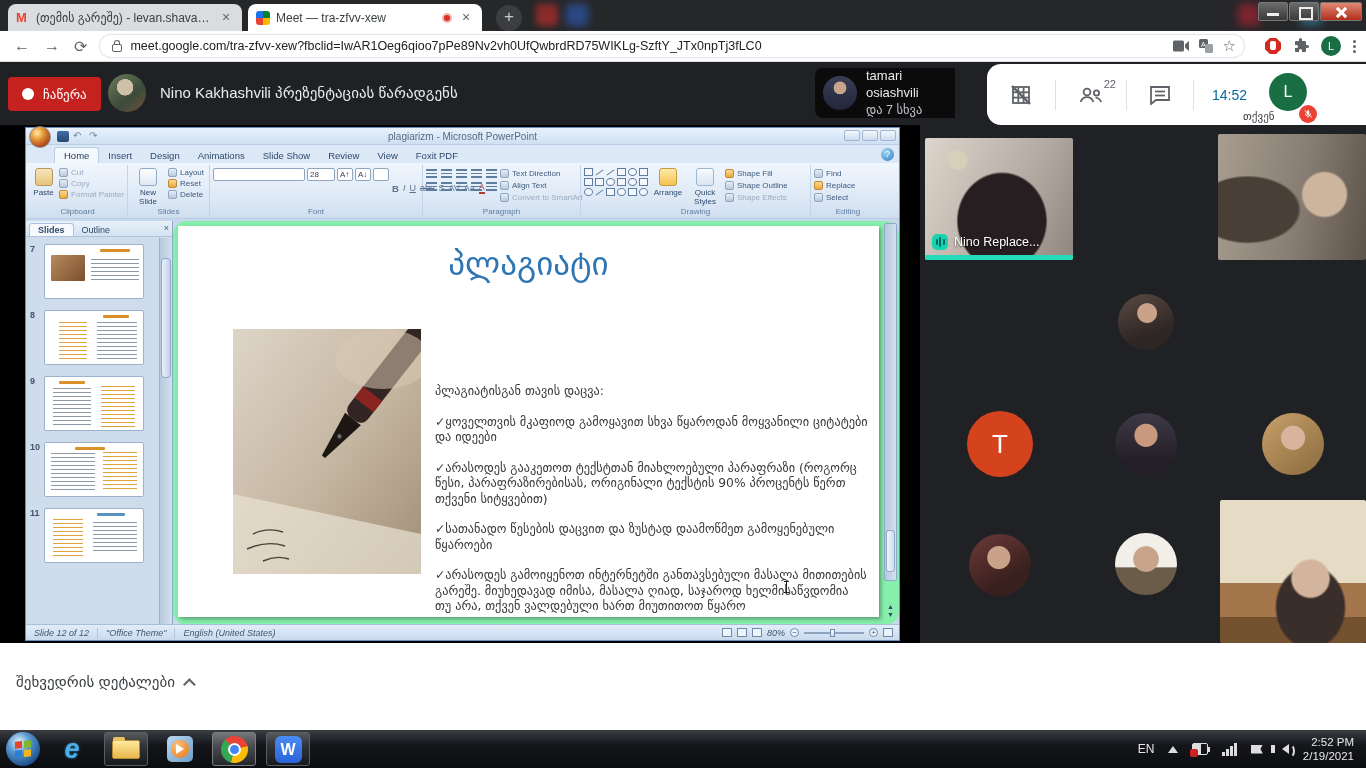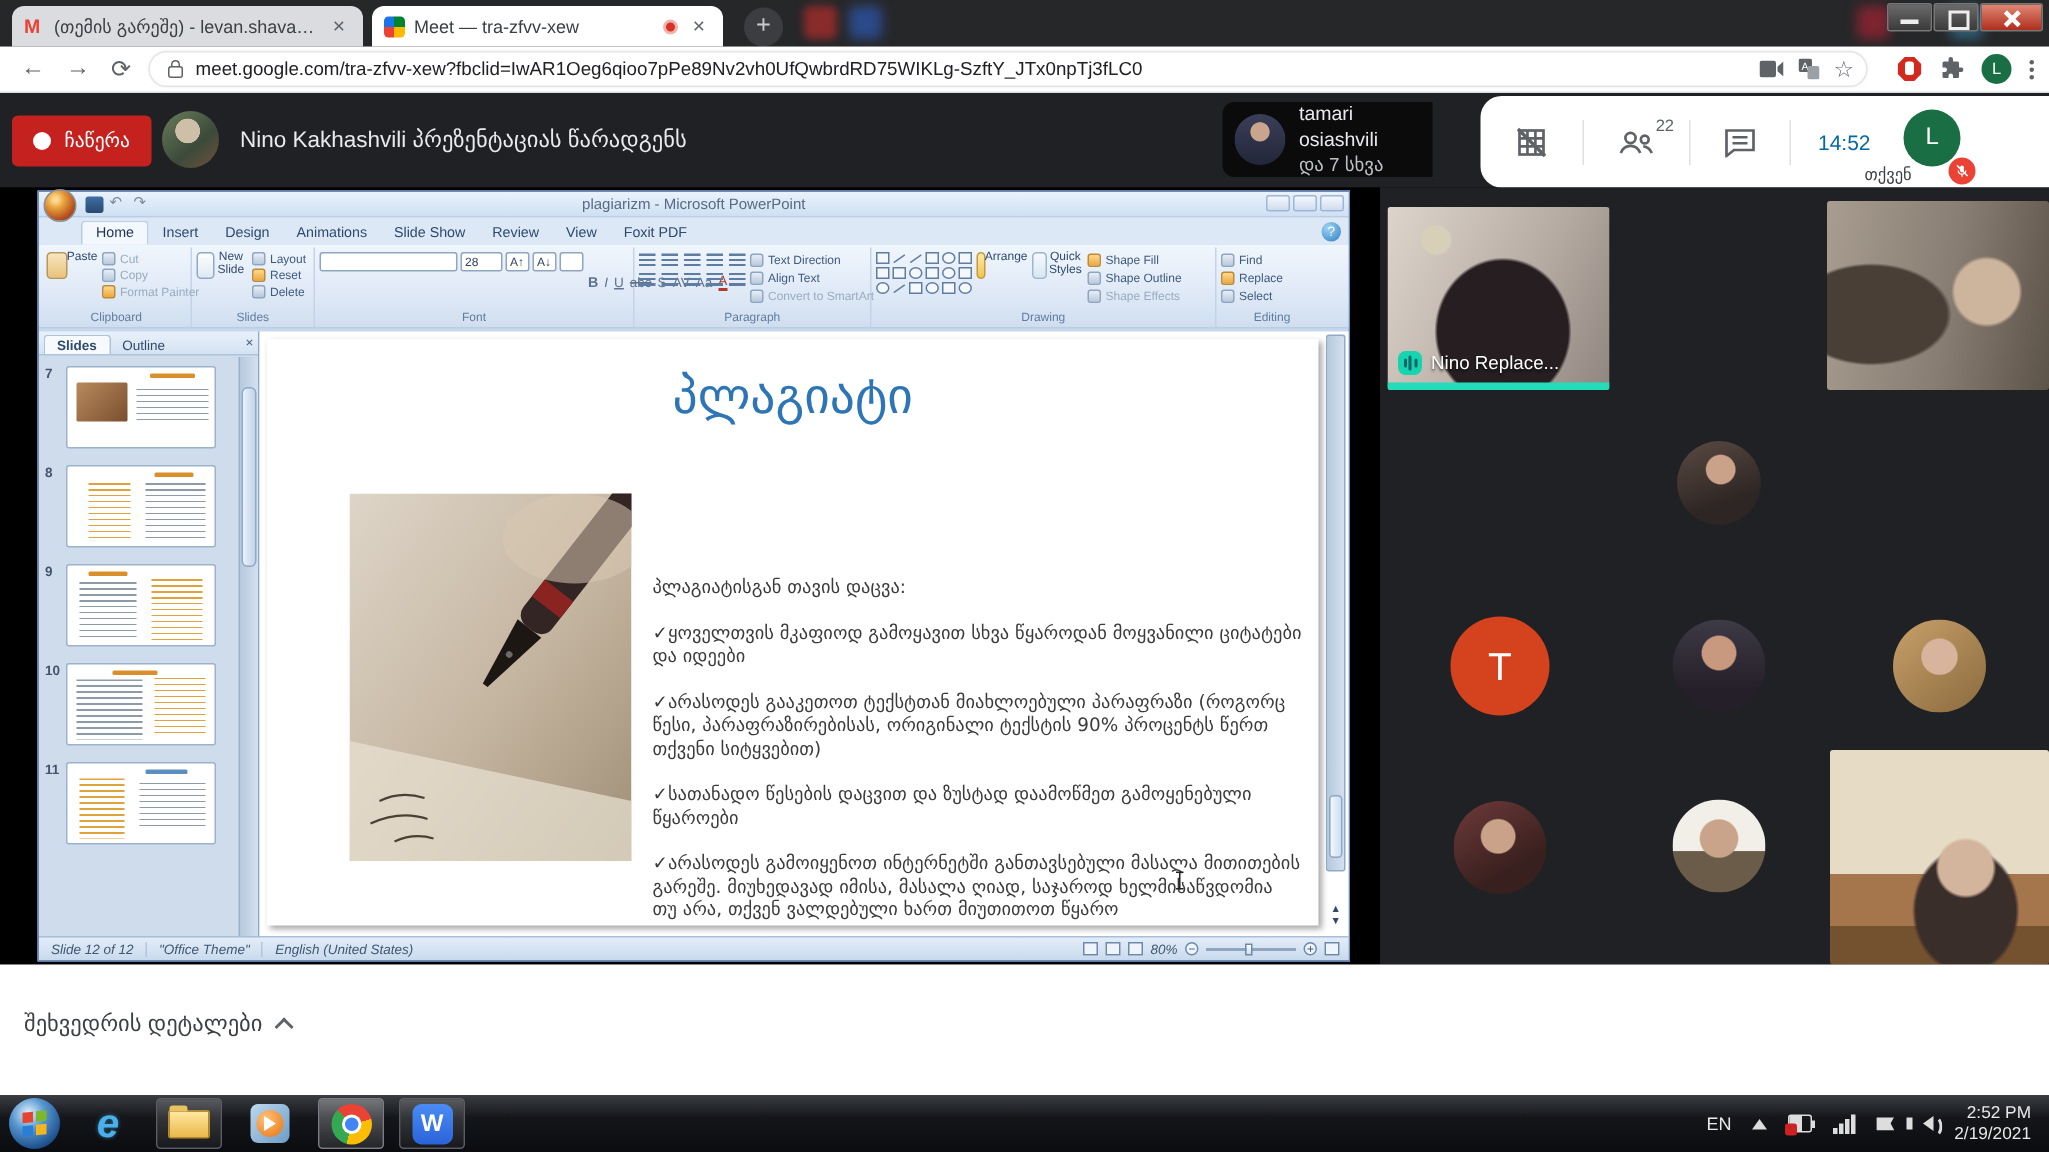--- a/index.html
+++ b/index.html
@@ -82,21 +82,21 @@
 #pptwin { position:absolute; right:3px; top:2px; display:flex; gap:2px; }
 #pptwin i { width:16px; height:11px; background:linear-gradient(#f4f8fd,#cfdcee); border:1px solid #9fb6d4; border-radius:2px; }
 #ppt-tabs { height:18px; background:#dce8f6; display:flex; align-items:flex-end; padding-left:28px; position:relative; }
 .ptab { padding:2px 9px; font-size:9.5px; color:#2f4a6b; }
 .ptab.active { background:#f3f8fd; border:1px solid #b9cde6; border-bottom:none; border-radius:3px 3px 0 0; color:#1f3350; }
 #ppthelp { position:absolute; right:5px; top:3px; width:13px; height:13px; border-radius:50%; background:radial-gradient(circle at 35% 30%,#9fd4f5,#2d7fc1); color:#fff; font-size:9px; text-align:center; line-height:13px; }
 #ribbon { height:56px; background:linear-gradient(#f0f6fd,#dce7f5 70%,#cfdeef); border-bottom:1px solid #b9cde6; display:flex; padding:2px 2px 0 2px; }
 .grp { display:flex; flex-direction:column; border-right:1px solid #c3d4e9; padding:1px 3px 0 3px; }
 .grp-body { flex:1; display:flex; align-items:flex-start; gap:3px; }
 .grp-label { text-align:center; font-size:8px; color:#5e7da0; padding:1px 0 2px; }
-.bigbtn { display:flex; flex-direction:row; align-items:flex-start; width:34px; font-size:8px; color:#2f4a6b; text-align:center; }
+.bigbtn { display:flex; flex-direction:column; align-items:center; width:34px; font-size:8px; color:#2f4a6b; text-align:center; }
 .bigbtn .bicon { width:18px; height:18px; margin:2px 0; border-radius:3px; }
 .bi-paste { background:linear-gradient(#f7e6c0,#e8c37a); border:1px solid #b9965a; }
 .bi-newslide { background:linear-gradient(#fdfefe,#dfe9f4); border:1px solid #8fa9c8; }
 .bi-arrange { background:linear-gradient(#ffe9a8,#f3c24e); border:1px solid #c49a3a; }
 .bi-quick { background:linear-gradient(#f6fafd,#d9e6f2); border:1px solid #9db6d2; }
 .scol { display:flex; flex-direction:column; gap:2px; margin-top:2px; }
 .sbtn { display:flex; align-items:center; gap:3px; font-size:8px; color:#3e5a7e; white-space:nowrap; }
 .sbtn.dis { color:#9aabc0; }
 .ric { width:9px; height:9px; border-radius:2px; background:linear-gradient(#e8eef6,#b9c9dd); border:1px solid #8fa5c0; flex:0 0 9px; }
 .ric.or { background:linear-gradient(#ffd98e,#eba83f); border-color:#bd8a38; }
@@ -126,21 +126,21 @@
 .thumb { width:100px; height:55px; background:#fff; border:1px solid #9cb2cc; border-radius:2px; position:relative; }
 .trow.sel { background:linear-gradient(#fbd389,#f2ae4e); border-radius:3px; }
 .trow.sel .thumb { border-color:#d98a2b; }
 .mini-t { position:absolute; top:4px; height:3px; background:#d98f2a; border-radius:1px; }
 .mini-t.blue { background:#5a8fc0; }
 .mini-img { position:absolute; background:linear-gradient(135deg,#b98a5e,#7a4f2e); border-radius:1px; }
 .mini-lines { position:absolute; background:repeating-linear-gradient(180deg,#8d9aa8 0 1px,transparent 1px 4px); }
 .mini-list { position:absolute; background:repeating-linear-gradient(180deg,#e0a23c 0 1px,transparent 1px 4px); }
 #panelscroll { position:absolute; right:0; top:17px; bottom:0; width:13px; background:linear-gradient(90deg,#b7c9de,#d3e0ef); border-left:1px solid #9cb2cc; }
 #panelscroll .pth { position:absolute; left:1px; top:20px; width:10px; height:120px; background:linear-gradient(90deg,#e9f1fa,#c2d4e8); border:1px solid #8fa9c8; border-radius:4px; }
-#slidearea { flex:1; background:#ffffff; position:relative; }
+#slidearea { flex:1; background:#86efac; position:relative;border-radius:14px; }
 #slide { position:absolute; left:5px; top:5px; width:701px; height:391px; background:#fff; box-shadow:2px 2px 4px rgba(0,0,0,.35); }
 #slidetitle { position:absolute; left:0; width:100%; top:18px; text-align:center; font-size:33px; color:#2e75b6; font-family:"DejaVu Sans",sans-serif; }
 #slideimg { position:absolute; left:55px; top:103px; width:188px; height:245px; }
 #slidetext { position:absolute; left:257px; top:158px; width:433px; font-size:12.3px; line-height:15.5px; color:#3b3b3b; font-family:"DejaVu Sans",sans-serif; }
 #slidetext p { margin-bottom:15px; }
 #textcursor { position:absolute; left:608px; top:355px; width:1px; height:12px; background:#222; }
 #textcursor::before,#textcursor::after{content:"";position:absolute;left:-2px;width:5px;height:1px;background:#222;}
 #textcursor::before{top:0;} #textcursor::after{bottom:0;}
 #vscroll { position:absolute; right:2px; top:2px; width:13px; height:358px; background:linear-gradient(90deg,#b7c9de,#d3e0ef); border:1px solid #8fa9c8; border-radius:2px; }
 #vscroll .vth { position:absolute; left:1px; bottom:8px; width:9px; height:42px; background:linear-gradient(90deg,#f2f7fc,#cfdeef); border:1px solid #8fa9c8; border-radius:3px; }

